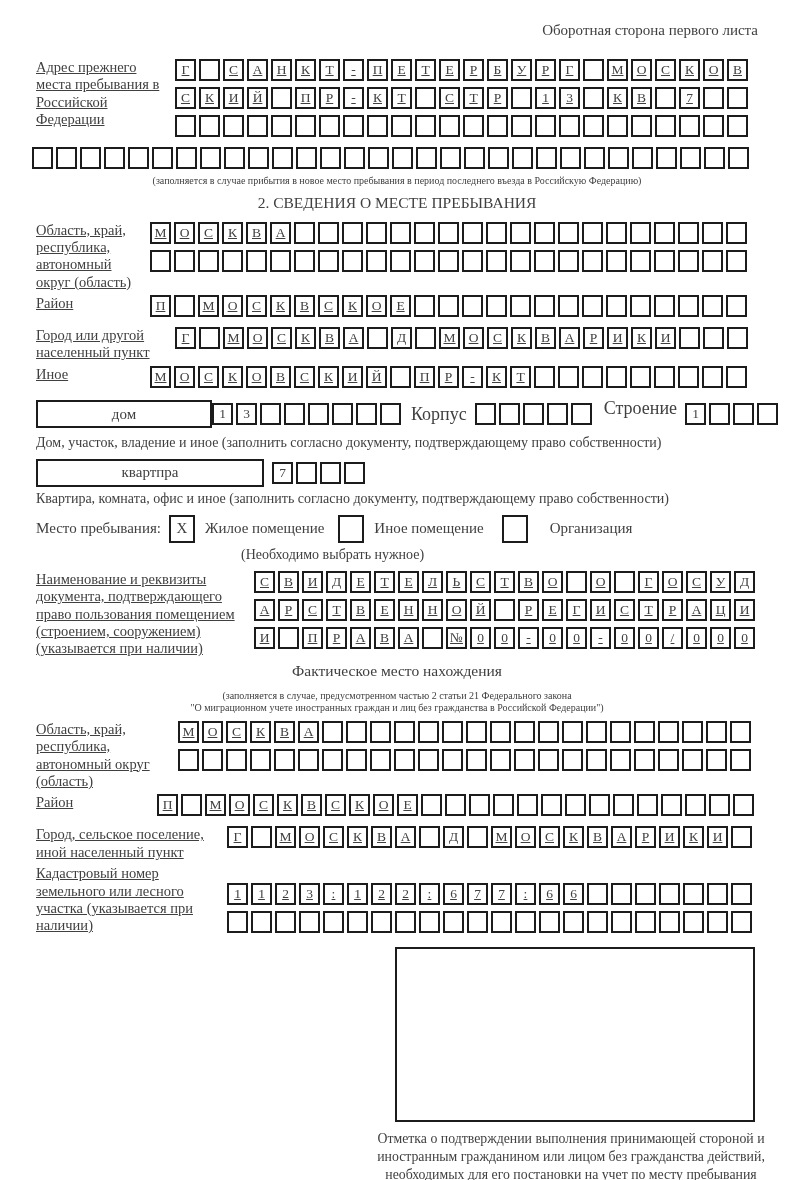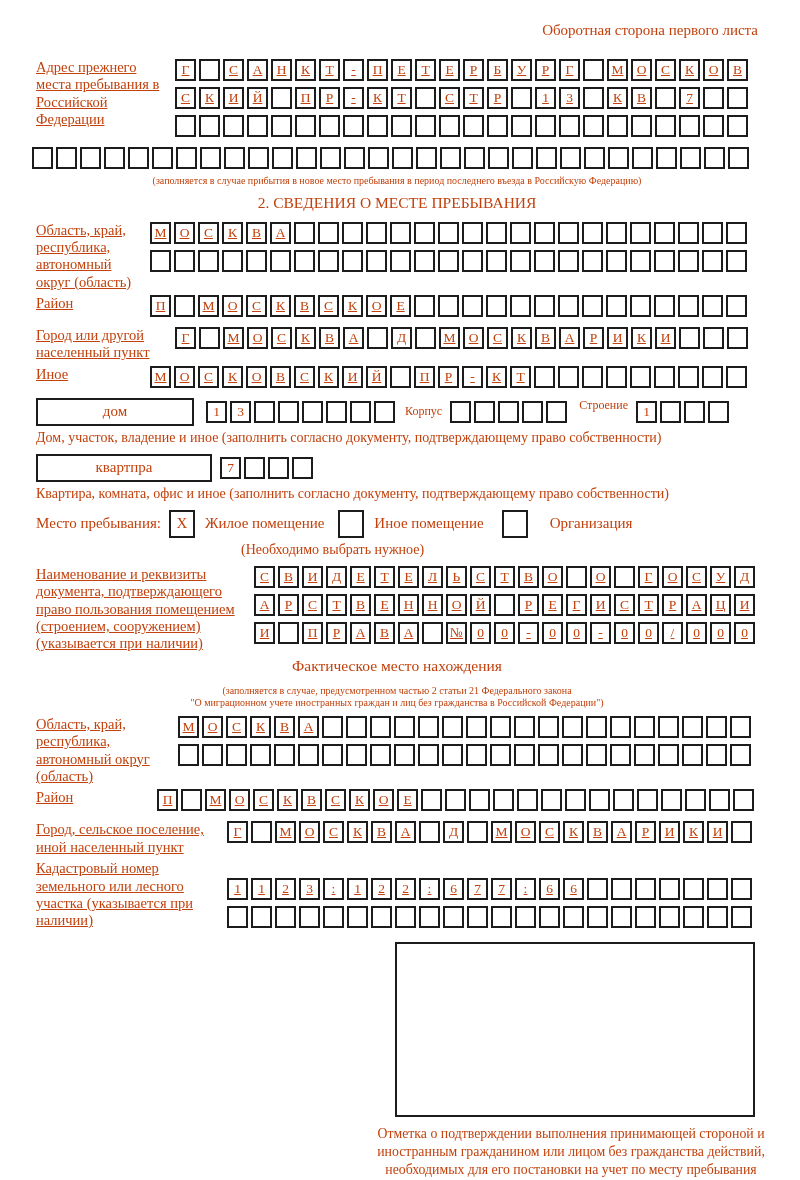--- a/index.html
+++ b/index.html
@@ -1,39 +1,39 @@
 <!DOCTYPE html>
 <html><head>
 <meta charset="utf-8">
 <style>
   html,body{margin:0;padding:0;background:#fff;}
   .page{
     width:800px;height:1180px;box-sizing:border-box;position:relative;
-    padding:10px 42px 10px 36px;background:#fff;color:#c2410c;
+    padding:10px 42px 10px 36px;background:#fff;color:#404040;
     font-family:"Liberation Serif","DejaVu Serif",serif;overflow:hidden;
   }
   .corner{ text-align:right;font-size:15px;margin:12px 0 20px 0; }
   .fieldrow{ display:flex;align-items:flex-start;margin-bottom:4px;text-decoration:underline; }
   .fieldlabel{ font-size:14.5px;line-height:1.2;flex:0 0 auto;box-sizing:border-box;padding-right:6px; }
   .rows{ display:flex;flex-direction:column; }
   .cellrow{ display:flex;gap:3px;margin-bottom:6px; }
   .cell{
     flex:0 0 auto;width:21px;height:22px;box-sizing:border-box;
     border:2px solid #1c1c1c;display:flex;align-items:center;justify-content:center;
     font-size:13.5px;background:#fff;
   }
   .note{ font-size:10px;text-align:center;margin:0 0 6px 0;line-height:1.25;font-family:Liberation Serif, serif; }
   .note-left{ font-size:14px;text-align:left;margin:2px 0 8px 0; }
   .sechead{ text-align:center;font-weight:normal;font-size:15.5px;margin:6px 0 10px 0; }
   .bigbox{
     box-sizing:border-box;border:2px solid #1c1c1c;height:28px;
     display:flex;align-items:center;justify-content:center;font-size:15px;flex:0 0 auto;
   }
   .inlinerow{ display:flex;align-items:center;margin-bottom:4px; }
-  .inlinelabel{ font-size:12px;flex:0 0 auto; }
+  .inlinelabel{ font-size:18px;flex:0 0 auto; }
   .checkbox{
     box-sizing:border-box;width:26px;height:28px;border:2px solid #1c1c1c;
     display:flex;align-items:center;justify-content:center;font-size:15px;flex:0 0 auto;
   }
   .optlabel{ font-size:15px; }
   .stamp{ box-sizing:border-box;border:2px solid #1c1c1c;width:360px;height:175px;margin:8px 0 8px 359px;background:#fff; }
   .stampnote{ width:430px;margin-left:320px;text-align:center;font-size:13.8px;line-height:1.3; }
 </style>
 </head>
 <body>
@@ -307,21 +307,21 @@
         <span class="cell"></span>
         <span class="cell"></span>
         <span class="cell"></span>
         <span class="cell"></span>
         <span class="cell"></span>
         <span class="cell"></span>
       </div>
   </div>
 
   <div class="inlinerow">
-    <div class="bigbox" style="width:158px">дом</div>
+    <div class="bigbox" style="width:176px">дом</div>
     <div style="width:12px"></div>
     <div class="cellrow" style="margin-bottom:0">
         <span class="cell">1</span>
         <span class="cell">3</span>
         <span class="cell"></span>
         <span class="cell"></span>
         <span class="cell"></span>
         <span class="cell"></span>
         <span class="cell"></span>
         <span class="cell"></span>
@@ -338,21 +338,21 @@
     <div class="cellrow" style="margin-bottom:0">
         <span class="cell">1</span>
         <span class="cell"></span>
         <span class="cell"></span>
         <span class="cell"></span>
       </div>
   </div>
   <div class="note-left">Дом, участок, владение и иное (заполнить согласно документу, подтверждающему право собственности)</div>
 
   <div class="inlinerow">
-    <div class="bigbox" style="width:176px">квартпра</div>
+    <div class="bigbox" style="width:228px">квартпра</div>
     <div style="width:8px"></div>
     <div class="cellrow" style="margin-bottom:0">
         <span class="cell">7</span>
         <span class="cell"></span>
         <span class="cell"></span>
         <span class="cell"></span>
       </div>
   </div>
   <div class="note-left">Квартира, комната, офис и иное (заполнить согласно документу, подтверждающему право собственности)</div>
 

